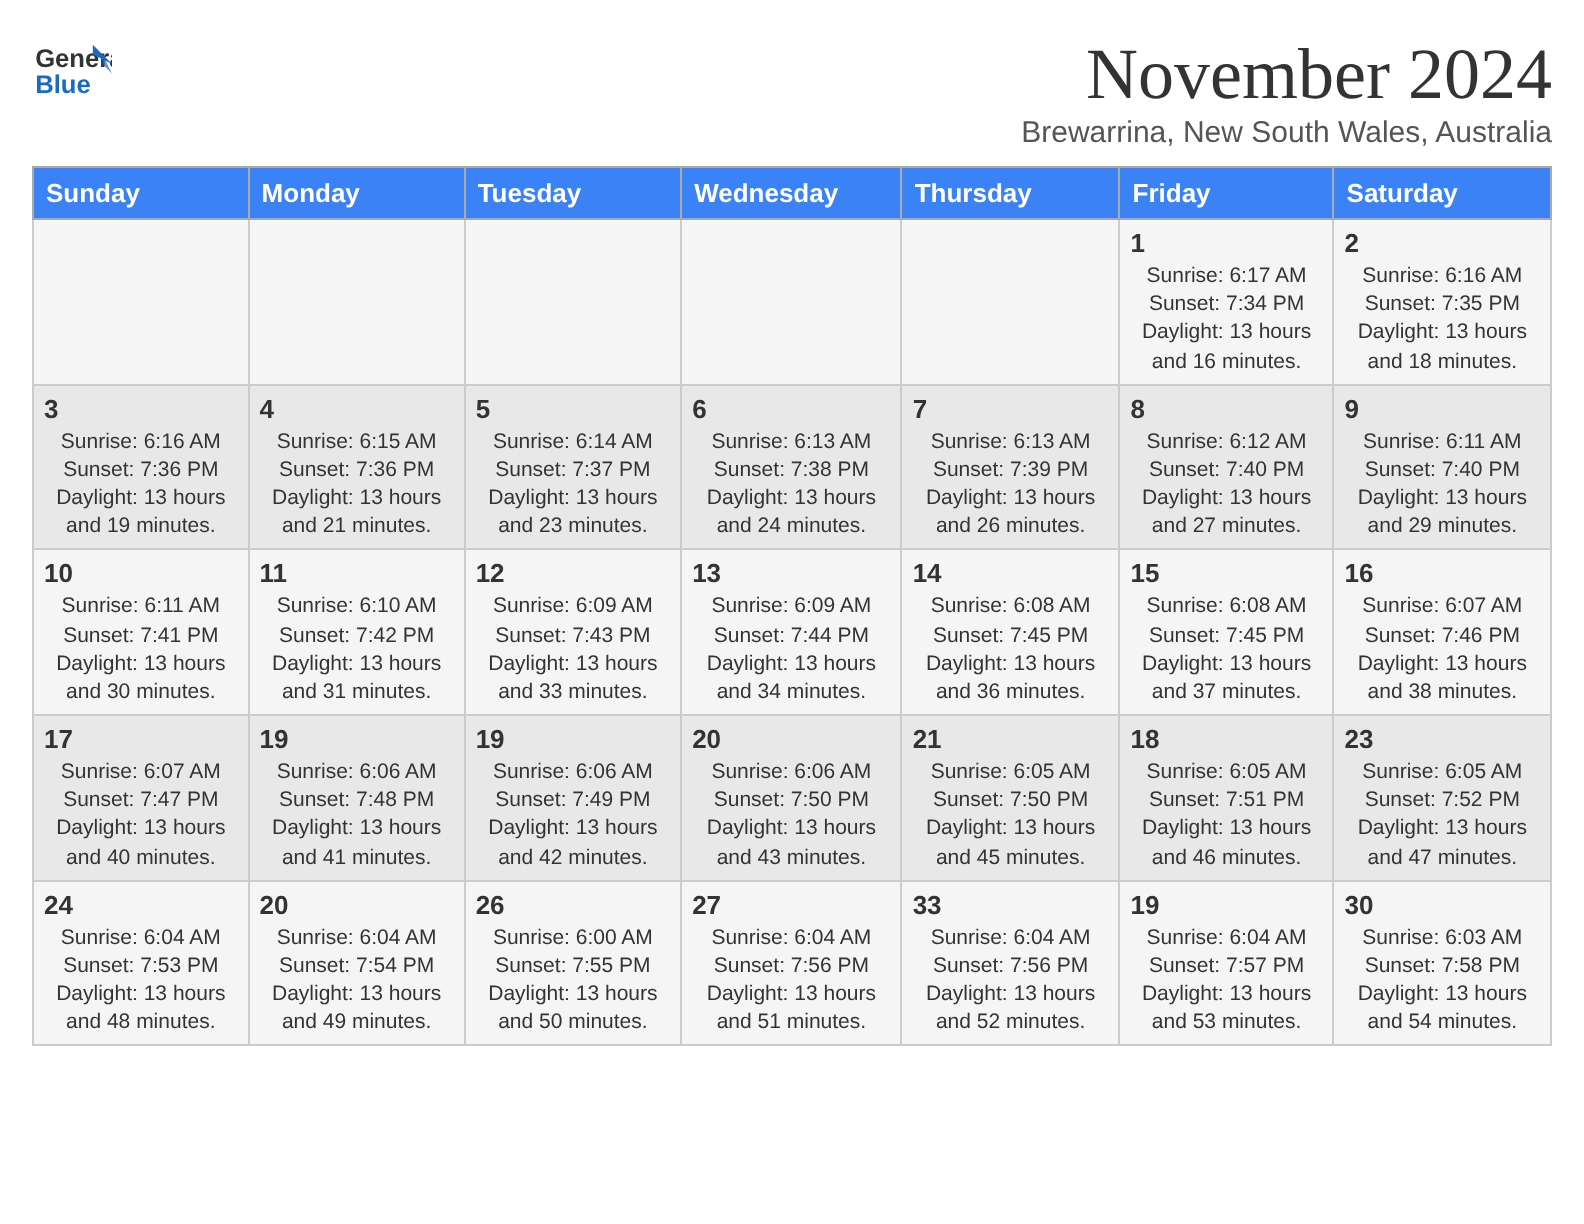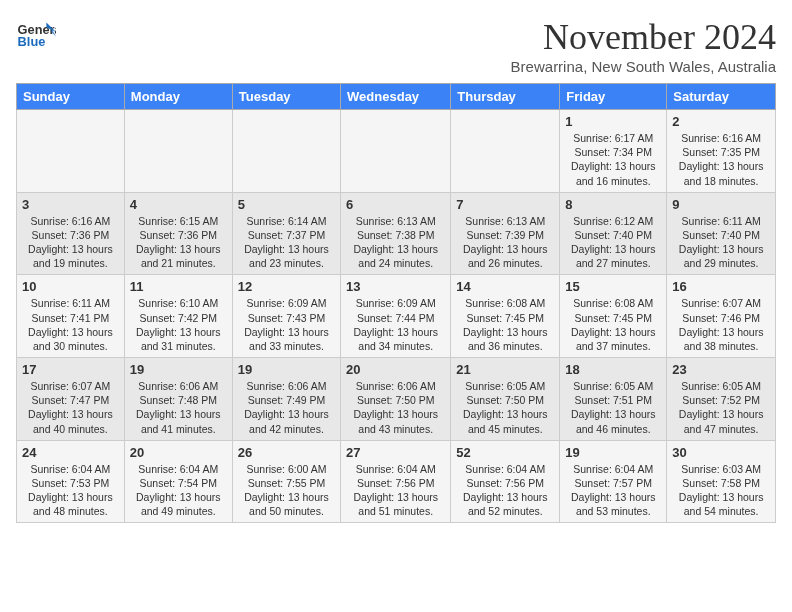--- a/index.html
+++ b/index.html
@@ -281,21 +281,21 @@
 Sunset: 7:55 PM
 Daylight: 13 hours and 50 minutes.</div>
         </td>
         <td>
           <span class="day-number">27</span>
           <div class="day-info">Sunrise: 6:04 AM
 Sunset: 7:56 PM
 Daylight: 13 hours and 51 minutes.</div>
         </td>
         <td>
-          <span class="day-number">52</span>
+          <span class="day-number">33</span>
           <div class="day-info">Sunrise: 6:04 AM
 Sunset: 7:56 PM
 Daylight: 13 hours and 52 minutes.</div>
         </td>
         <td>
           <span class="day-number">19</span>
           <div class="day-info">Sunrise: 6:04 AM
 Sunset: 7:57 PM
 Daylight: 13 hours and 53 minutes.</div>
         </td>

